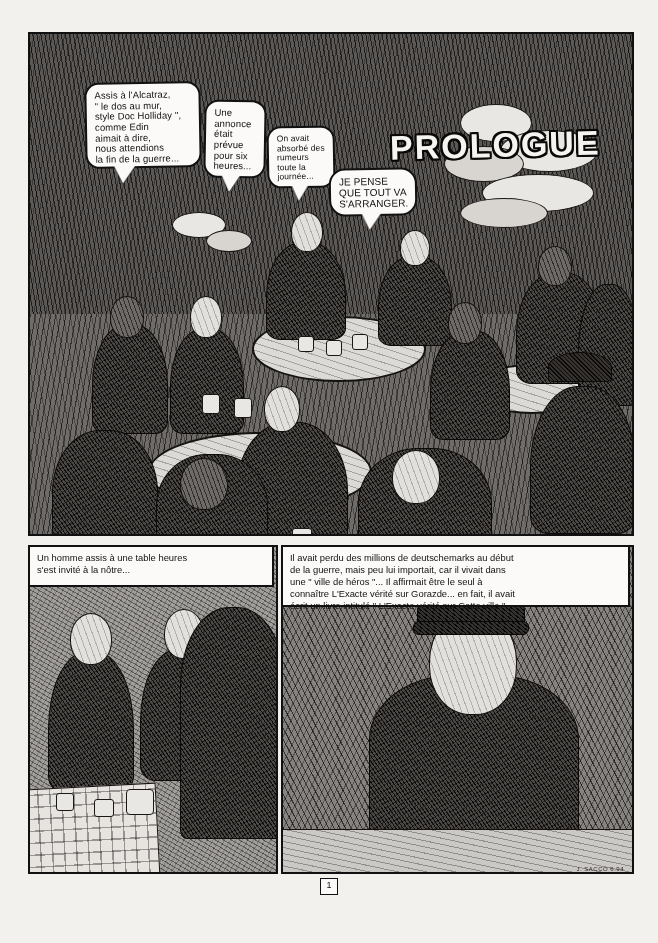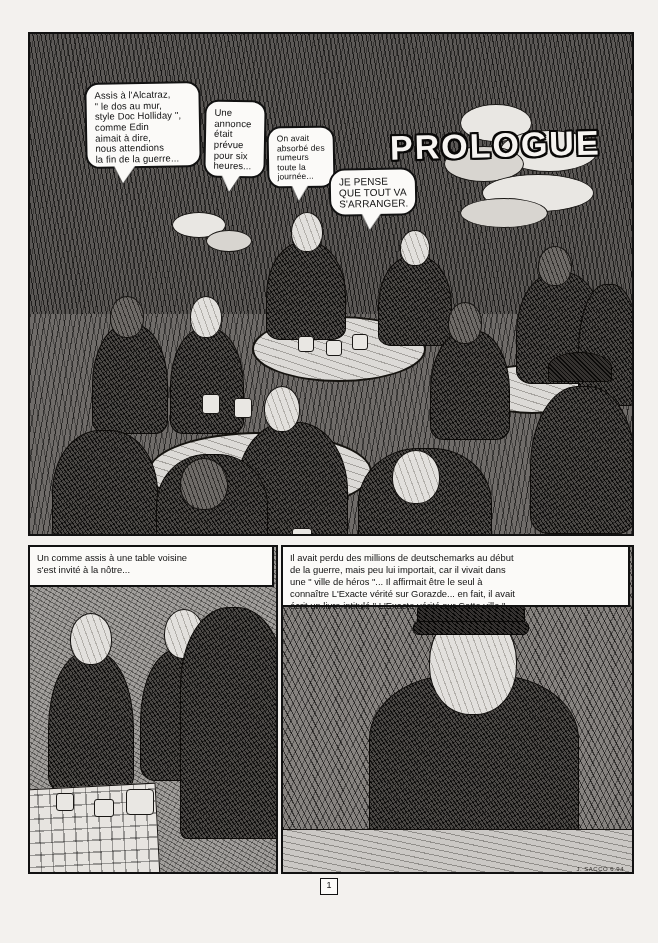--- a/index.html
+++ b/index.html
@@ -418,21 +418,21 @@
   <div class="panel" id="panel-bottom-right">
     <div class="brick"></div>
 
     <div class="figure" style="left:86px;top:128px;width:208px;height:200px;border-radius:40% 40% 4% 4% / 32% 32% 4% 4%;"></div>
     <div class="head" style="left:146px;top:62px;width:86px;height:104px;"></div>
     <div class="cap" style="left:134px;top:44px;width:106px;height:36px;border-radius:50% 50% 8% 8%;"></div>
     <div class="cap" style="left:130px;top:74px;width:114px;height:12px;border-radius:6px;"></div>
     <div class="ink light" style="left:-4px;top:282px;width:360px;height:48px;border:1.5px solid #14110f;"></div>
   </div>
 
-  <div class="caption" id="caption-left">Un comme assis à une table voisine
+  <div class="caption" id="caption-left">Un homme assis à une table heures
 s'est invité à la nôtre...</div>
   <div class="caption" id="caption-right">Il avait perdu des millions de deutschemarks au début
 de la guerre, mais peu lui importait, car il vivait dans
 une  " ville de héros "... Il affirmait être le seul à
 connaître L'Exacte vérité sur Gorazde... en fait, il avait
 écrit un livre intitulé " L'Exacte vérité sur Cette ville "...</div>
 
   <div id="page-number">1</div>
   <div id="signature">J. SACCO 6.94</div>
 

